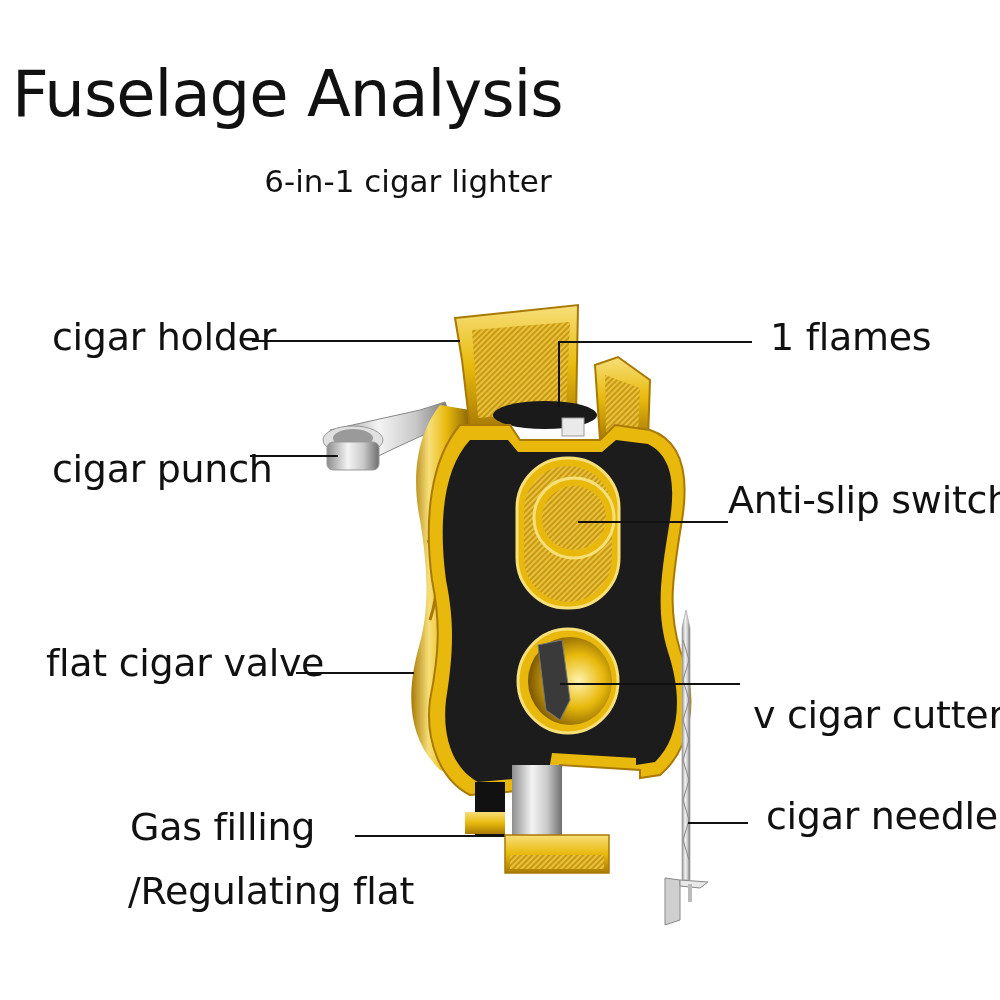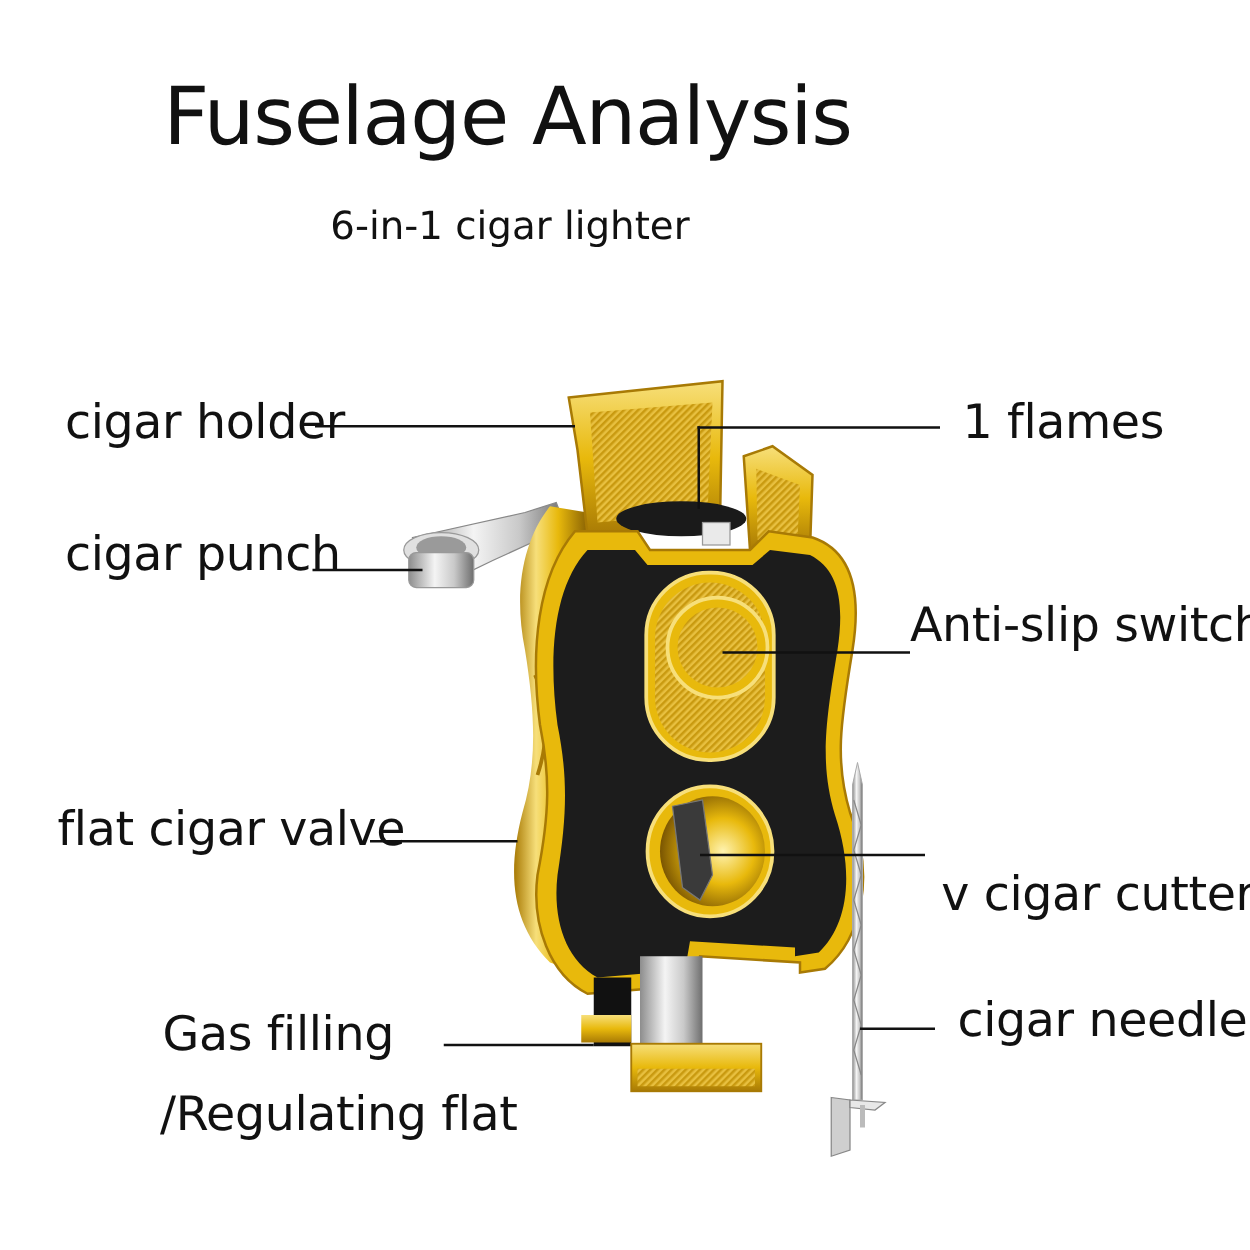--- a/index.html
+++ b/index.html
@@ -1,18 +1,18 @@
 <!DOCTYPE html>
 <html><head>
   <meta charset="utf-8">
   <style>
     html, body { margin: 0; padding: 0; background: #ffffff; }
     body { width: 1000px; height: 1000px; position: relative; overflow: hidden;
            font-family: "DejaVu Sans", "Liberation Sans", sans-serif; color: #111; }
-    .title { position: absolute; left: 0; width: 812px; top: 62px; text-align: center;
+    .title { position: absolute; left: 12px; width: 812px; top: 62px; 
              font-size: 64px; font-weight: 500; letter-spacing: -1px; color: #111; line-height: 1; }
     .subtitle { position: absolute; left: 0; width: 816px; top: 166px; text-align: center;
                 font-size: 31px; color: #111; line-height: 1; }
     .label { position: absolute; font-size: 38px; line-height: 1; color: #111; white-space: nowrap; letter-spacing: -0.3px; }
     .line { position: absolute; background: #111; height: 1.5px; }
     .vline { position: absolute; background: #111; width: 1.5px; }
     .product { position: absolute; left: 0; top: 0; width: 1000px; height: 1000px; }
   </style>
 </head>
 <body>
@@ -113,20 +113,20 @@
 <div class="line" style="left:250px;top:455px;width:88px;"></div>
 <div class="line" style="left:296px;top:672px;width:118px;"></div>
 <div class="line" style="left:355px;top:835px;width:120px;"></div>
 <div class="line" style="left:558px;top:341px;width:194px;"></div>
 <div class="vline" style="left:558px;top:341px;height:66px;"></div>
 <div class="line" style="left:578px;top:521px;width:150px;"></div>
 <div class="line" style="left:560px;top:683px;width:180px;"></div>
 <div class="line" style="left:688px;top:822px;width:60px;"></div>
 
 <div class="label" style="left:52px;top:318px;">cigar holder</div>
-<div class="label" style="left:52px;top:424px;">cigar punch</div>
+<div class="label" style="left:52px;top:450px;">cigar punch</div>
 <div class="label" style="left:46px;top:644px;">flat cigar valve</div>
 <div class="label" style="left:130px;top:808px;text-align:center;">Gas filling</div>
 <div class="label" style="left:128px;top:872px;">/Regulating flat</div>
 <div class="label" style="left:770px;top:318px;">1 flames</div>
 <div class="label" style="left:728px;top:481px;">Anti-slip switch</div>
 <div class="label" style="left:753px;top:696px;">v cigar cutter</div>
 <div class="label" style="left:766px;top:797px;">cigar needle</div>
 
 </body></html>

